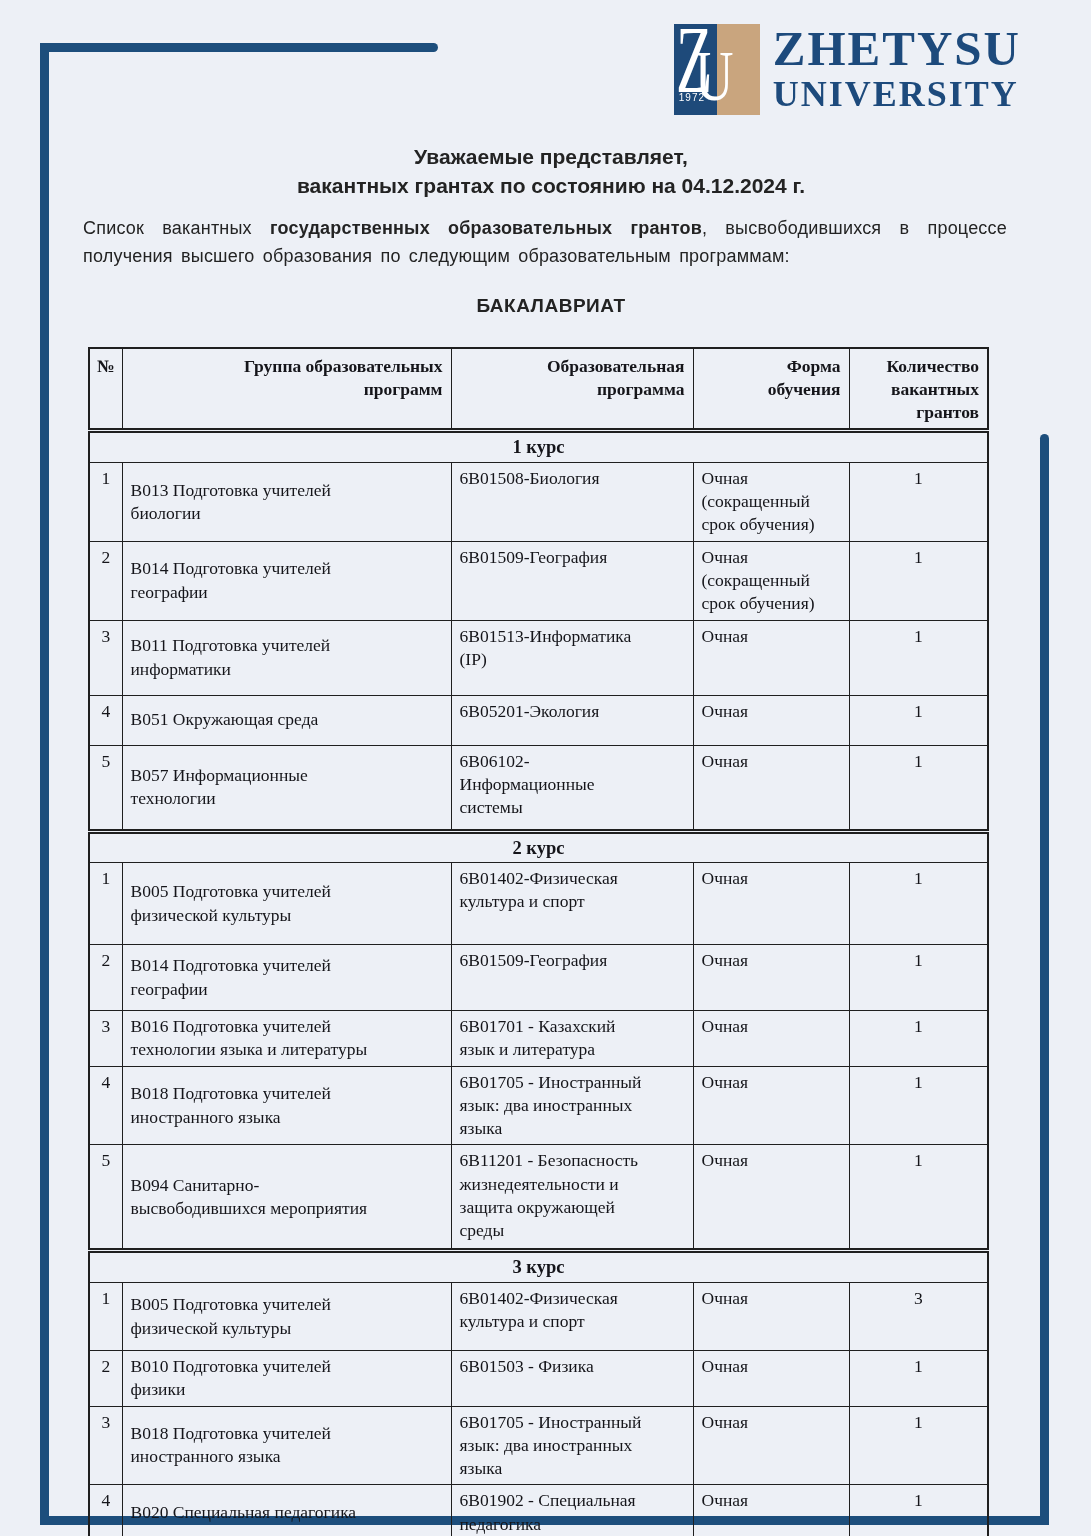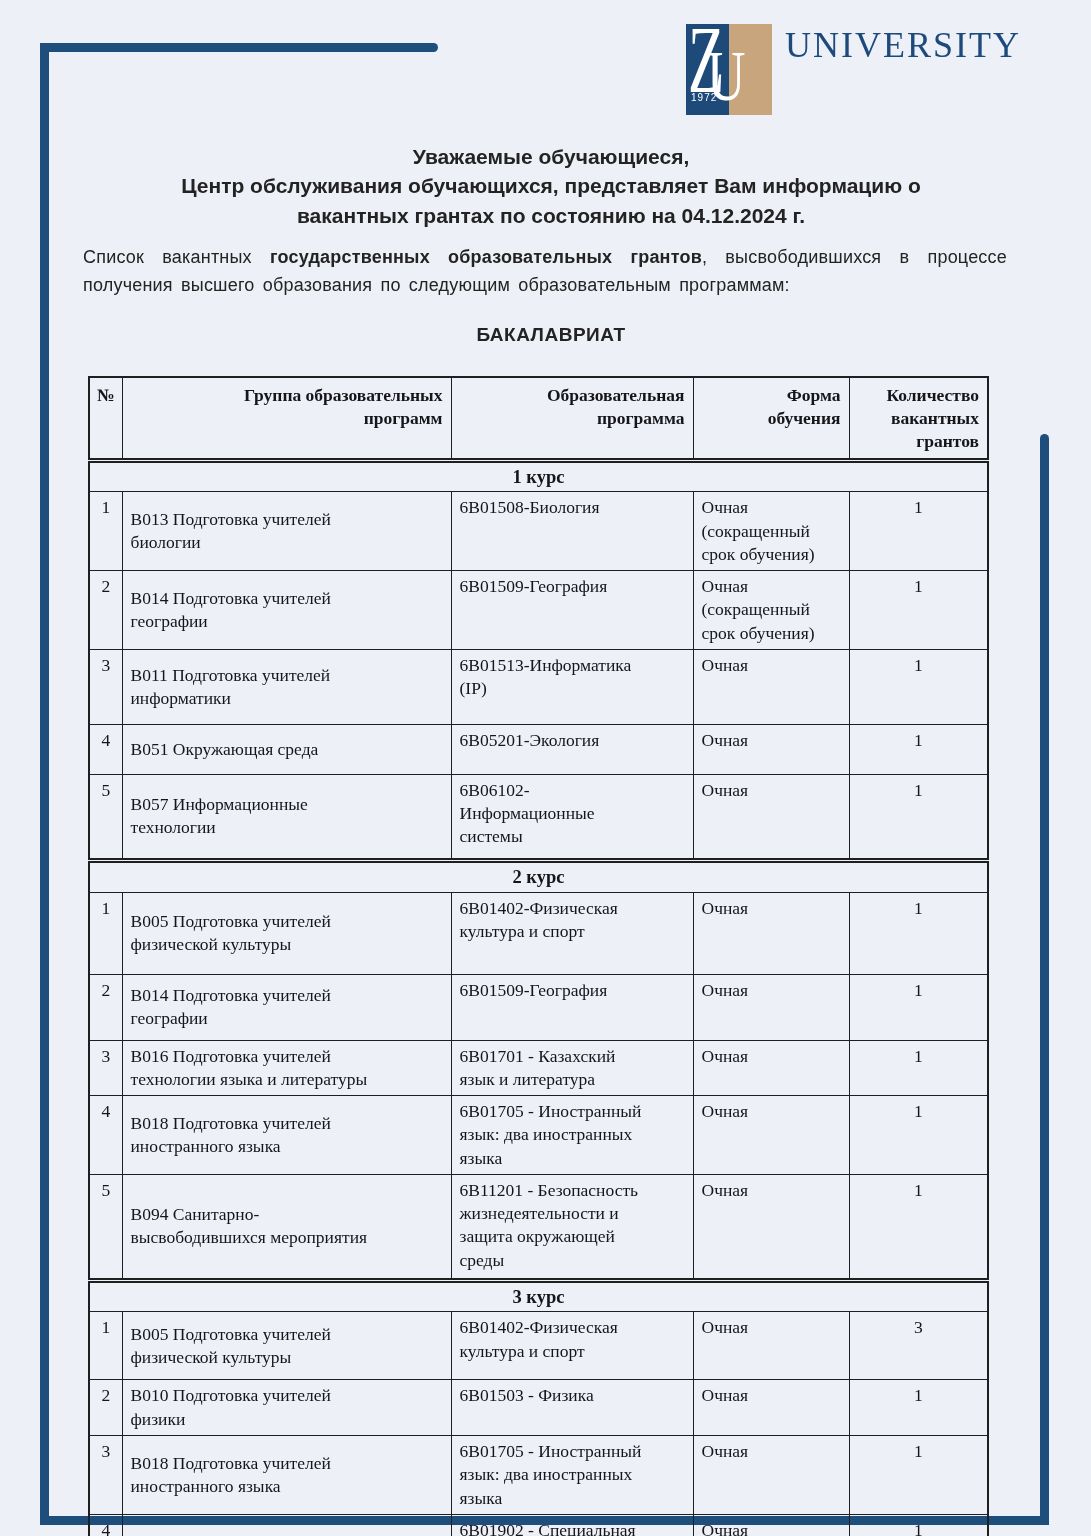--- a/index.html
+++ b/index.html
@@ -20,21 +20,21 @@
   .mark-z-bg{position:absolute;left:0;top:0;width:43px;height:91px;background:#1e4a7a;}
   .mark-u-bg{position:absolute;left:43px;top:0;width:43px;height:91px;background:#c9a57e;}
   .mark-z{position:absolute;left:2px;top:-12px;color:#fff;font-size:96px;line-height:1;
           transform:scale(0.62,1);transform-origin:top left;}
   .mark-u{position:absolute;left:21px;top:16px;color:#fff;font-size:72px;line-height:1;
           transform:scale(0.74,1);transform-origin:top left;}
   .mark-year{position:absolute;left:5px;bottom:12px;color:#fff;font-size:10px;
              font-family:"Liberation Sans",sans-serif;letter-spacing:1px;}
   .wordmark{color:#1d4a7c;line-height:1;}
   .logo-title{font-size:49px;font-weight:bold;letter-spacing:2px;}
-  .logo-sub{font-size:36px;font-weight:normal;letter-spacing:2px;margin-top:3px;}
+  .logo-sub{font-size:36px;font-weight:bold;letter-spacing:2px;margin-top:3px;}
 
   
   .content{position:absolute;left:83px;top:0;width:936px;}
   .intro{margin-top:142px;text-align:center;font-family:"Liberation Sans",sans-serif;
          font-weight:bold;font-size:21px;line-height:1.4;color:#232323;}
   .lead{margin:14px 12px 0 0;text-align:justify;font-family:"Liberation Sans",sans-serif;
         font-size:18px;line-height:1.55;color:#232323;word-spacing:3px;letter-spacing:0.2px;}
   .degree{margin:24px 0 12px 0;text-align:center;font-family:"Liberation Sans",sans-serif;
           font-weight:bold;font-size:19px;letter-spacing:0.5px;color:#232323;}
 
@@ -66,29 +66,29 @@
 
   <div class="logo">
     <div class="mark">
       <div class="mark-z-bg"></div>
       <div class="mark-u-bg"></div>
       <span class="mark-z">Z</span>
       <span class="mark-u">U</span>
       <span class="mark-year">1972</span>
     </div>
     <div class="wordmark">
+      <div class="logo-title">ZHETYSU</div>
       <div class="logo-sub">UNIVERSITY</div>
     </div>
   </div>
 
   <div class="content">
 
     <div class="intro">
-      <div>Уважаемые обучающиеся,</div>
-      <div>Центр обслуживания обучающихся, представляет Вам информацию о</div>
+      <div>Уважаемые представляет,</div>
       <div>вакантных грантах по состоянию на 04.12.2024 г.</div>
     </div>
 
     <p class="lead"><span>Список вакантных </span><b>государственных образовательных грантов</b><span>, высвободившихся в процессе получения высшего образования по следующим образовательным программам:</span></p>
 
     <h2 class="degree">БАКАЛАВРИАТ</h2>
 
     <table id="grants-table">
       <colgroup>
         <col class="c1">

